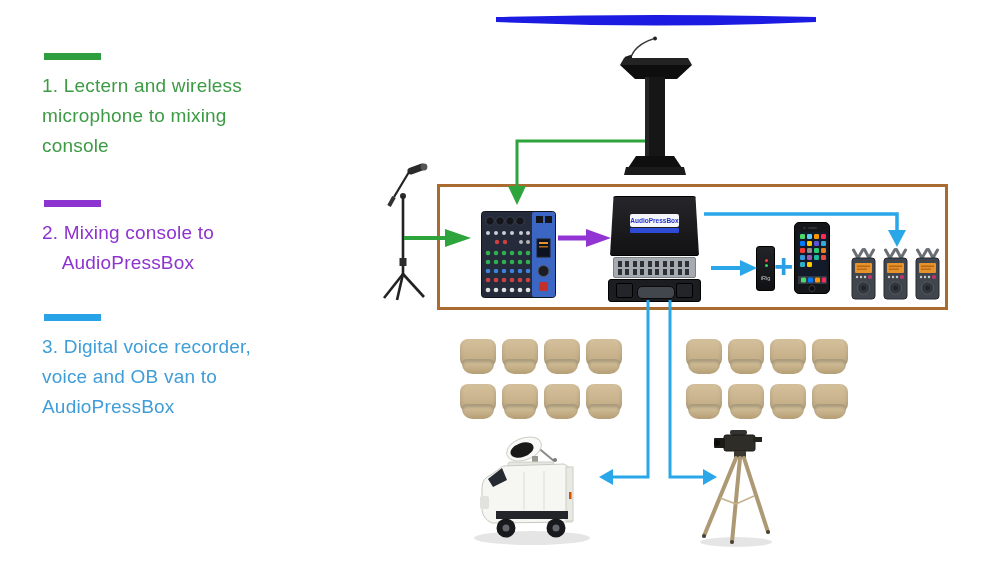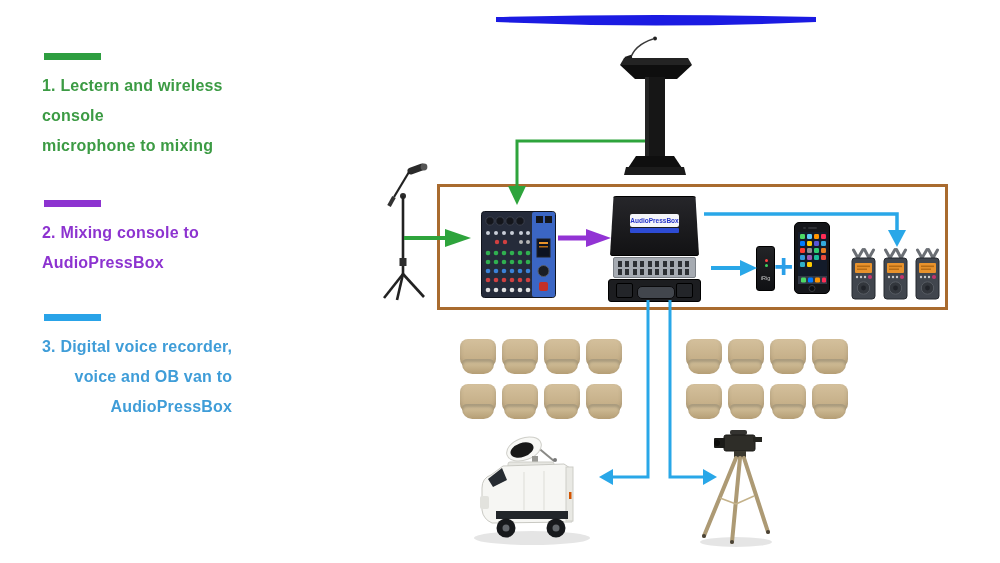--- a/index.html
+++ b/index.html
@@ -3,21 +3,21 @@
 <meta charset="utf-8">
 <style>
   html,body{margin:0;padding:0;background:#fff;}
   .canvas{position:relative;width:1000px;height:563px;background:#fff;overflow:hidden;
           font-family:"Liberation Sans",sans-serif;}
   .abs{position:absolute;}
 
   
   .legend-item{position:absolute;left:42px;}
   .legend-bar{width:57px;height:7px;margin-left:2px;margin-bottom:11px;}
-  .legend-lines div{font-size:16px;line-height:30px;font-weight:700;letter-spacing:.2px;}
+  .legend-lines div{font-size:19px;line-height:30px;font-weight:400;letter-spacing:.2px;}
   .bar-green{background:#2e9e40;}
   .bar-purple{background:#8d33d0;}
   .bar-blue{background:#29a3e8;}
   .txt-green{color:#3c9b44;}
   .txt-purple{color:#8d33d0;}
   .txt-blue3{color:#3f9dd8;}
   .txt-blue4{color:#2ba1e4;}
 
   
   .banner{left:495px;top:11px;width:322px;height:22px;}
@@ -72,34 +72,34 @@
 </style>
 </head>
 <body>
 
 <div class="canvas">
 
   <div class="legend-item" style="top:53px;">
     <div class="legend-bar bar-green"></div>
     <div class="legend-lines txt-green">
       <div>1. Lectern and wireless</div>
+      <div>microphone to mixing</div>
       <div>console</div>
-      <div>microphone to mixing</div>
-    </div>
-  </div>
-
-  <div class="legend-item" style="top:200px;">
+    </div>
+  </div>
+
+  <div class="legend-item" style="top:200px;text-align:center;">
     <div class="legend-bar bar-purple"></div>
     <div class="legend-lines txt-purple">
       <div>2. Mixing console to</div>
       <div>AudioPressBox</div>
     </div>
   </div>
 
-  <div class="legend-item" style="top:314px;text-align:right;">
+  <div class="legend-item" style="top:314px;">
     <div class="legend-bar bar-blue"></div>
     <div class="legend-lines txt-blue3">
       <div>3. Digital voice recorder,</div>
       <div>voice and OB van to</div>
       <div>AudioPressBox</div>
     </div>
   </div>
 
 
   <svg class="abs banner" viewBox="0 0 322 22">

